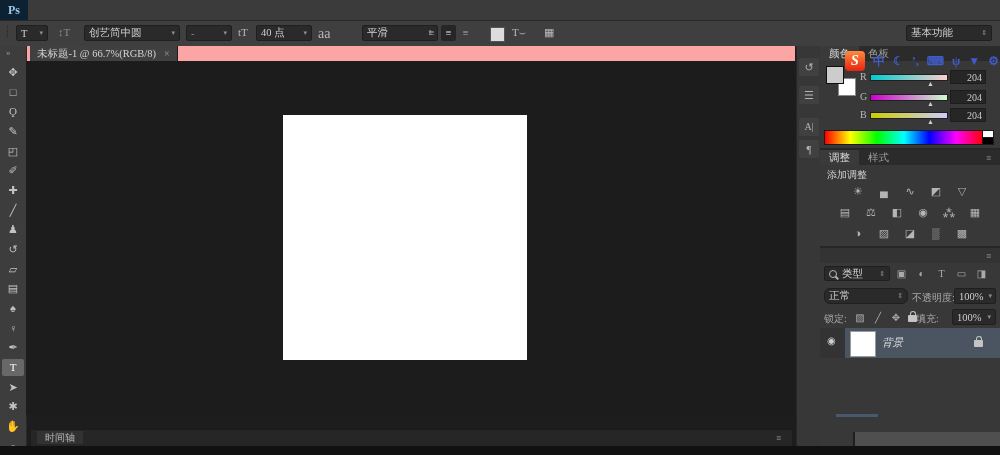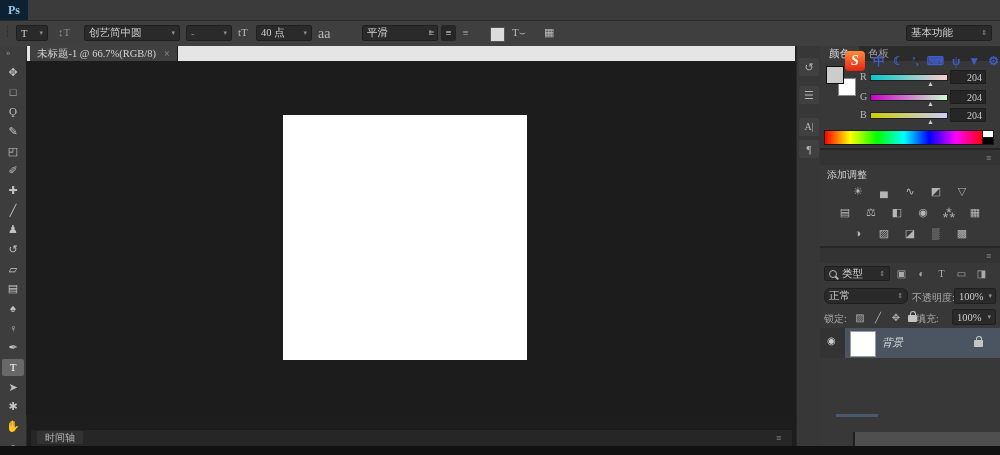--- a/index.html
+++ b/index.html
@@ -13,21 +13,21 @@
   .mi{padding:0 10px;line-height:20px;color:#c9c9c9;font-size:11px;cursor:default;}
   
   .obar{position:absolute;left:0;top:21px;width:1000px;height:25px;background:#3f3f3f;border-bottom:1px solid #232323;}
   .combo{position:absolute;height:16px;background:#2a2a2a;border:1px solid #1f1f1f;border-radius:2px;display:flex;align-items:center;padding:0 4px;font-size:10.5px;color:#cfcfcf;box-sizing:border-box;}
   .combo .arr{margin-left:auto;font-size:7px;color:#8f8f8f;padding-left:5px;}
   .ibtn{position:absolute;color:#b8b8b8;font-size:11px;text-align:center;}
   .albtn{position:absolute;width:15px;height:16px;line-height:16px;text-align:center;color:#b0b0b0;font-size:10px;border-radius:2px;}
   .albtn.on{background:#262626;color:#e4e4e4;}
   .dim{color:#8a8a8a;}
   
-  .tabrow{position:absolute;left:26px;top:46px;width:769px;height:15px;background:#e5e5e5;}
+  .tabrow{position:absolute;left:26px;top:46px;width:769px;height:15px;background:#fca5a5;}
   .doctab{position:absolute;left:4px;top:0;height:15px;background:#404040;display:flex;align-items:center;padding:0 7px;font-size:10.5px;color:#d2d2d2;border-right:1px solid #1e1e1e;}
   .doctab .x{margin-left:8px;color:#9a9a9a;font-size:10px;}
   
   .toolbox{position:absolute;left:0;top:46px;width:26px;height:409px;background:#3d3d3d;border-right:1px solid #2a2a2a;}
   .tool{position:absolute;left:2px;width:22px;height:17px;line-height:17px;text-align:center;color:#c2c2c2;font-size:11px;cursor:default;}
   .tool.sel{background:#686868;color:#fff;border-radius:2px;}
   
   .canvas{position:absolute;left:26px;top:61px;width:769px;height:354px;background:#1c1c1c;}
   .doc{position:absolute;left:283px;top:115px;width:244px;height:245px;background:#ffffff;}
   
@@ -215,20 +215,24 @@
     <span class="iic">☾</span>
     <span class="iic">’,</span>
     <span class="iic">⌨</span>
     <span class="iic">ψ</span>
     <span class="iic">▼</span>
     <span class="iic">⚙</span>
   </div>
 
   
   <div class="abs" style="left:820px;top:148px;width:180px;height:2px;background:#262626;"></div>
+  <div class="ph" style="top:150px;">
+    <span class="ptab on">调整</span>
+    <span class="ptab">样式</span>
+  </div>
   <span class="pmenu" style="left:986px;top:153px;">≡</span>
   <div class="pbody" style="top:165px;height:81px;"></div>
   <span class="abs" style="left:827px;top:168px;font-size:10px;color:#cfcfcf;">添加调整</span>
   <div class="adjrow" style="top:184px;">
     <span class="adjic">☀</span>
     <span class="adjic">▄</span>
     <span class="adjic">∿</span>
     <span class="adjic">◩</span>
     <span class="adjic">▽</span>
   </div>

